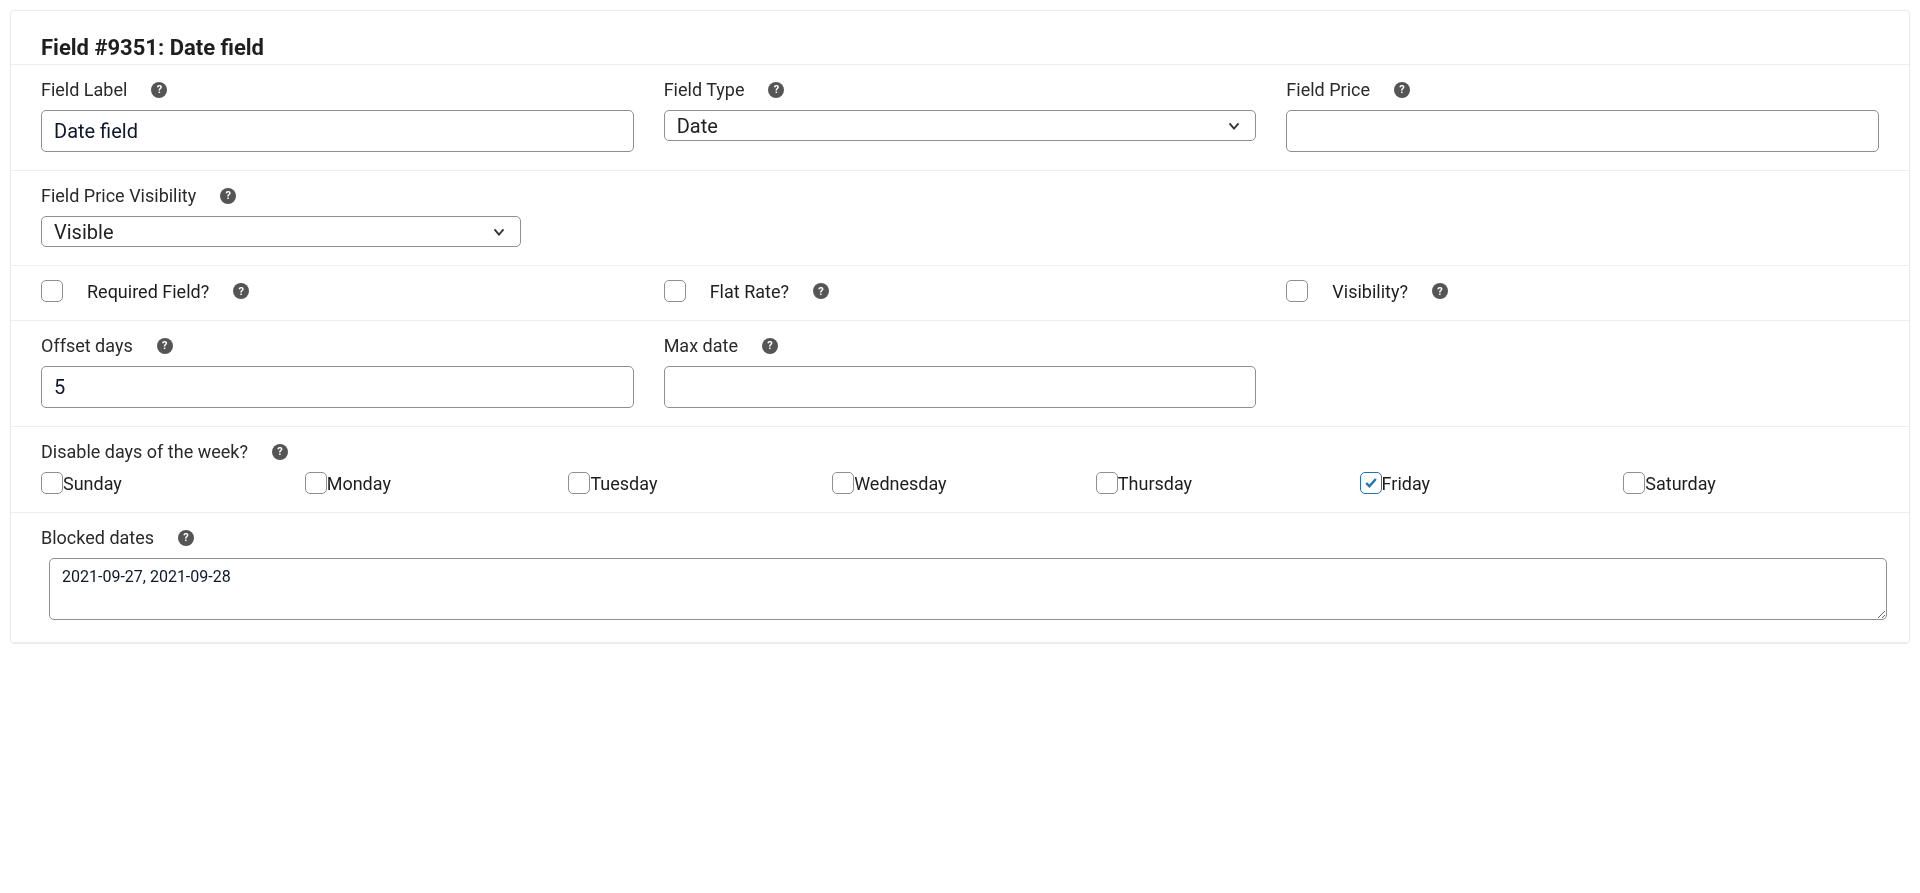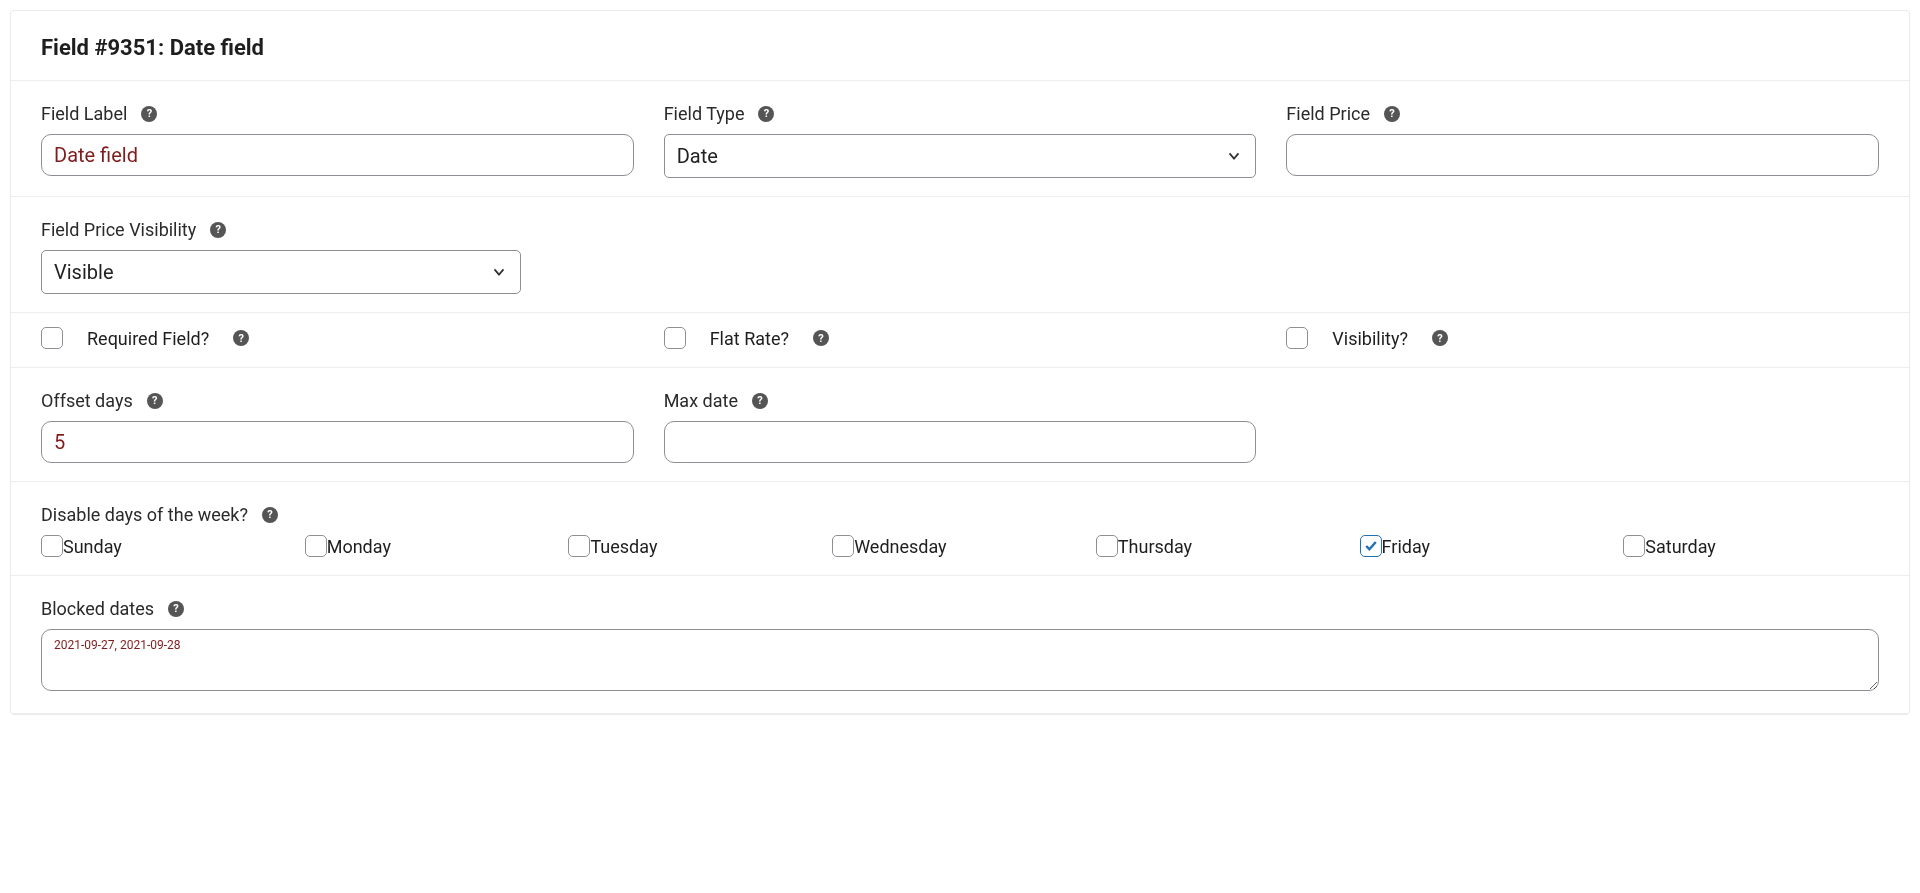--- a/index.html
+++ b/index.html
@@ -12,82 +12,82 @@
       background: #fff;
     }
     .panel {
       border: 1px solid #eaeaea;
       border-radius: 4px;
       padding: 0;
     }
     .panel-title {
       font-weight: 700;
       font-size: 22px;
-      padding: 24px 30px 20px 30px;
+      padding: 24px 30px 4px 30px;
       border-bottom: 1px solid #eee;
     }
     .section {
       border-bottom: 1px solid #eee;
       padding: 14px 30px 18px 30px;
     }
     .row3 {
       display: grid;
       grid-template-columns: 1fr 1fr 1fr;
       gap: 30px;
     }
     .label-row {
       display: flex;
       align-items: center;
-      gap: 14px;
+      gap: 24px;
       margin-bottom: 10px;
       color: #2a2a2a;
       font-size: 18px;
-      margin-top: 8px;
     }
     .help-icon {
       width: 16px; height: 16px;
       border-radius: 50%;
       background: #555;
       color: #fff;
       font-size: 11px;
       font-weight: 700;
       display: inline-flex;
       align-items: center;
       justify-content: center;
       cursor: help;
     }
     input[type="text"], textarea {
       width: 100%;
       font-size: 20px;
       padding: 8px 12px;
       border: 1px solid #8c8f94;
-      border-radius: 10px;
-      background: #fff;
-      color: #7f1d1d;
+      border-radius: 5px;
+      background: #fff;
+      color: #0f172a;
       font-family: inherit;
     }
     textarea {
       resize: both;
       min-height: 62px;
-      font-size: 12px;
+      font-size: 16px;
       line-height: 1.3;
+      margin-left: 8px;
     }
     .select {
       width: 100%;
       font-size: 20px;
       padding: 8px 40px 8px 12px;
       border: 1px solid #8c8f94;
       border-radius: 5px;
       background: #fff;
       color: #222;
       position: relative;
       display: flex;
       align-items: center;
       cursor: pointer;
-      height: 44px;
+      height: 31px;
     }
     .select .chevron {
       position: absolute;
       right: 12px;
       top: 50%;
       transform: translateY(-50%);
       pointer-events: none;
     }
     .chevron svg { display: block; }
     .col { min-width: 0; }

